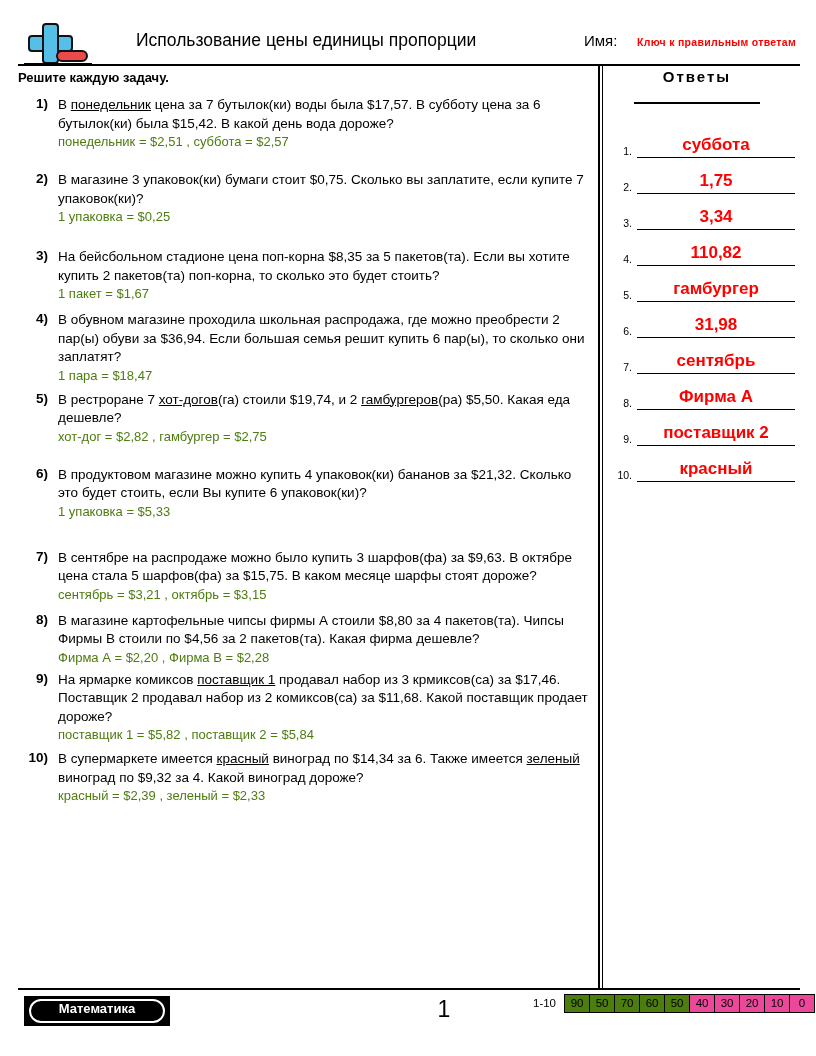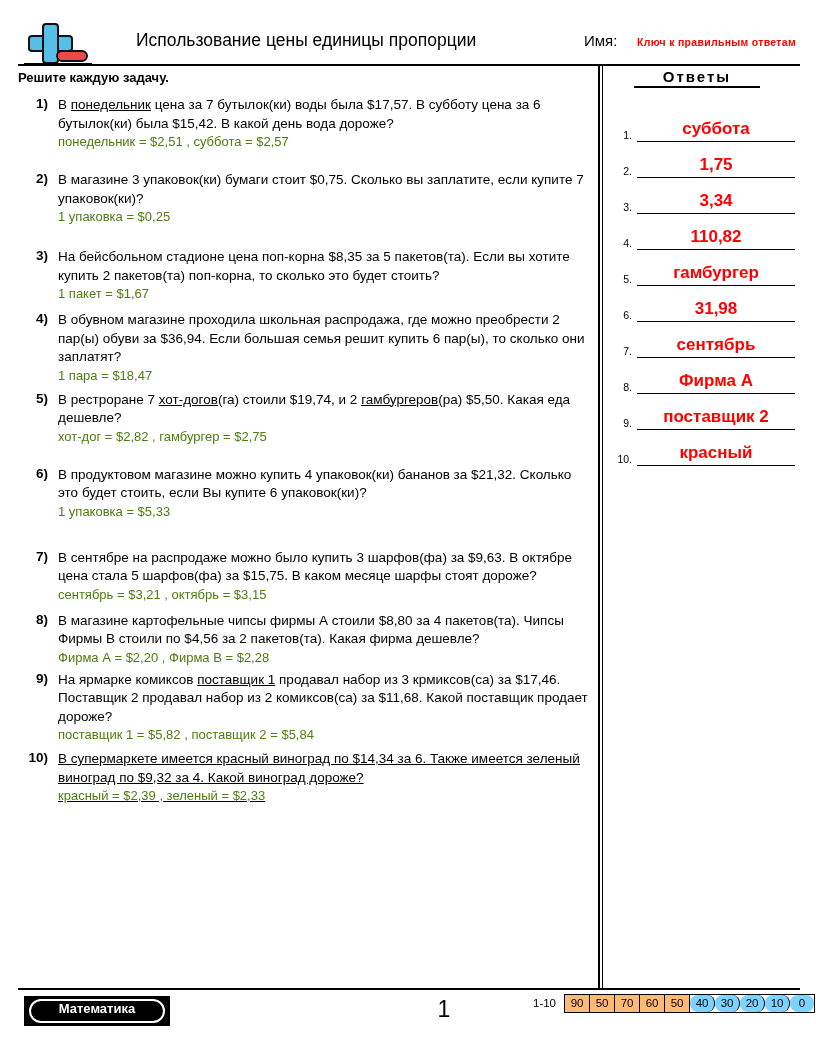--- a/index.html
+++ b/index.html
@@ -168,21 +168,21 @@
     position: absolute;
     left: 610px;
     top: 68px;
     width: 200px;
   }
   .answers-title {
     text-align: center;
     font-size: 15px;
     font-weight: bold;
     letter-spacing: 2px;
-    padding-bottom: 1px;
+    padding-bottom: 17px;
     width: 126px;
     margin: 0 auto 0 24px;
     border-bottom: 2px solid #000;
   }
   .ans-list {
     margin-top: 18px;
   }
   .ans-row {
     position: relative;
     height: 36px;
@@ -279,24 +279,24 @@
   }
   .scale .cells {
     display: flex;
     border: 1.6px solid #000;
   }
   .scale .cell {
     width: 24px;
     line-height: 17px;
     text-align: center;
     border-right: 1px solid #000;
-    background: #fdba74;
+    background: #4d7c0f;
   }
   .scale .cell:last-child { border-right: none; }
-  .scale .cell.hl { background: #7dd3fc; border-radius: 8px; }
+  .scale .cell.hl { background: #ec4899; }
 </style>
 </head>
 <body>
 
 <div class="page">
 
   <div class="header">
     <div class="logo">
       <div class="plus-h"></div>
       <div class="plus-v"></div>
@@ -353,21 +353,21 @@
       <div class="problem" style="margin-bottom: 4px;">
         <div class="num">8)</div>
         <div class="body"><span>В магазине картофельные чипсы фирмы А стоили $8,80 за 4 пакетов(та). Чипсы Фирмы В стоили по $4,56 за 2 пакетов(та). Какая фирма дешевле?</span></div>
         <div class="work">Фирма А = $2,20 , Фирма В = $2,28</div>
       </div>
       <div class="problem" style="margin-bottom: 6px;">
         <div class="num">9)</div>
         <div class="body"><span>На ярмарке комиксов </span><u>поставщик 1</u><span> продавал набор из 3 крмиксов(са) за $17,46. Поставщик 2 продавал набор из 2 комиксов(са) за $11,68. Какой поставщик продает дороже?</span></div>
         <div class="work">поставщик 1 = $5,82 , поставщик 2 = $5,84</div>
       </div>
-      <div class="problem" style="margin-bottom: 12px; text-decoration: underline;">
+      <div class="problem" style="margin-bottom: 12px;">
         <div class="num">10)</div>
         <div class="body"><span>В супермаркете имеется </span><u>красный</u><span> виноград по $14,34 за 6. Также имеется </span><u>зеленый</u><span> виноград по $9,32 за 4. Какой виноград дороже?</span></div>
         <div class="work">красный = $2,39 , зеленый = $2,33</div>
       </div>
     </div>
 
   <div class="answers">
     <div class="answers-title">Ответы</div>
     <div class="ans-list">
         <div class="ans-row">

